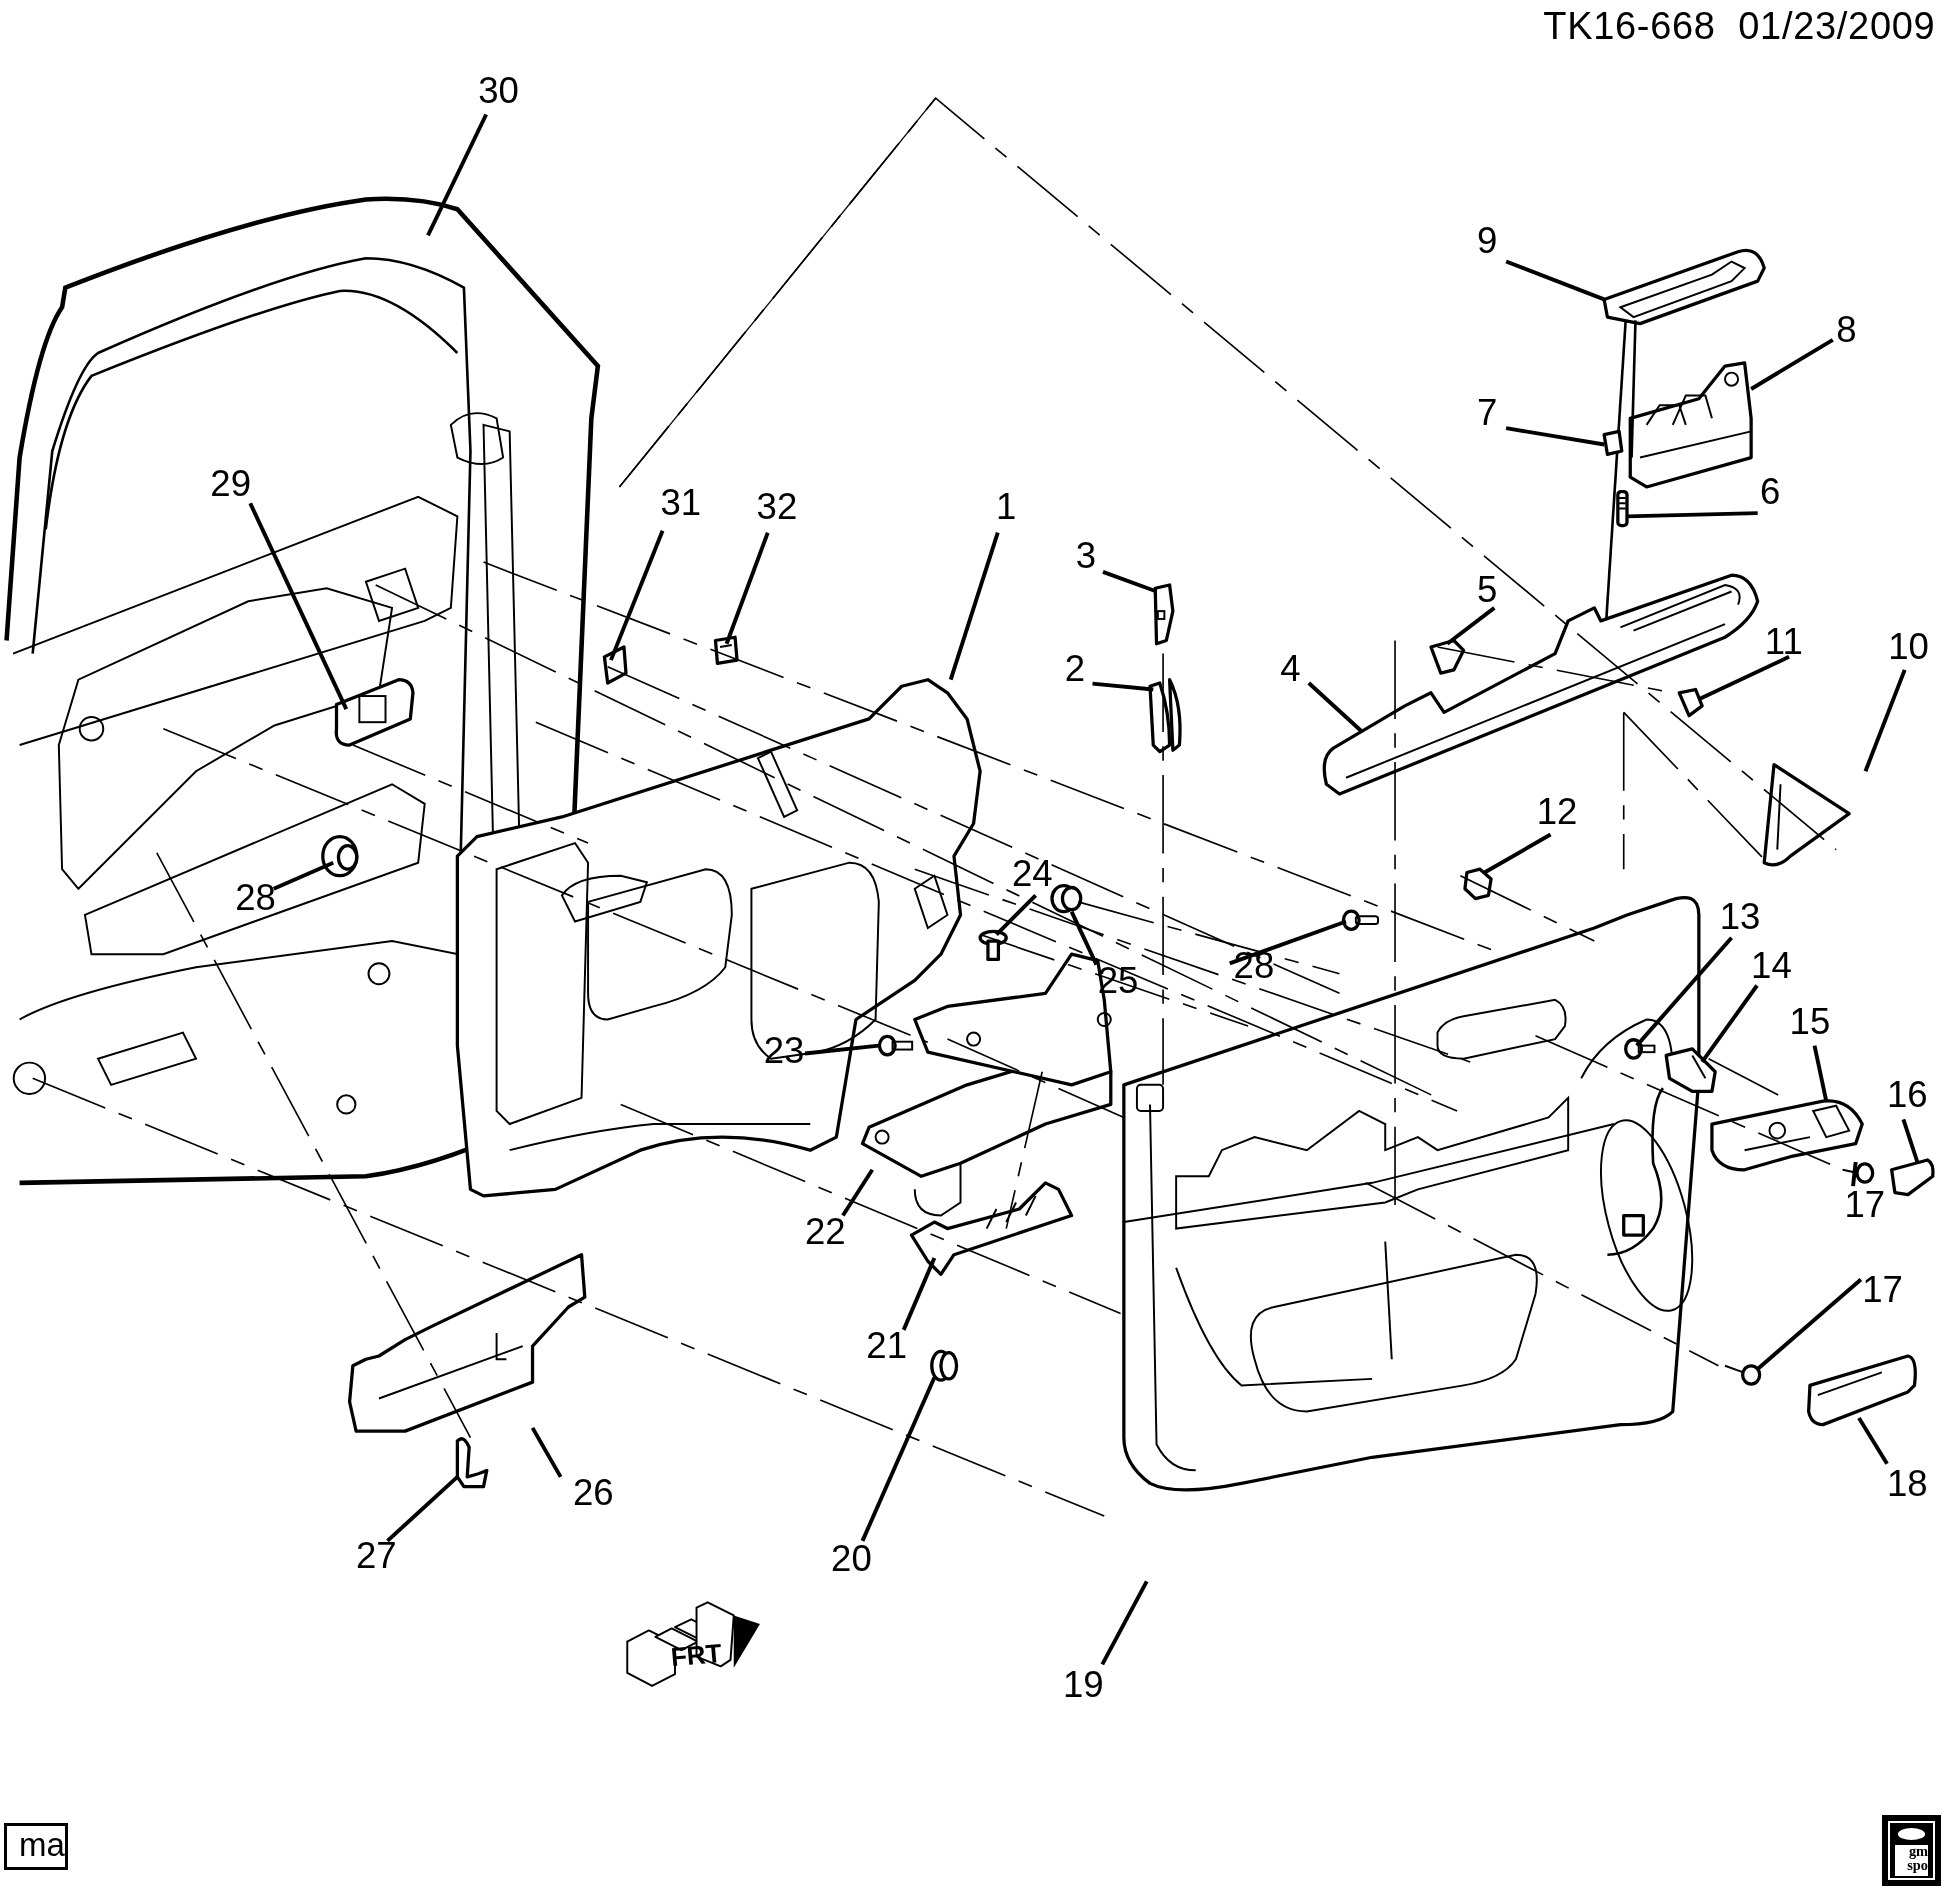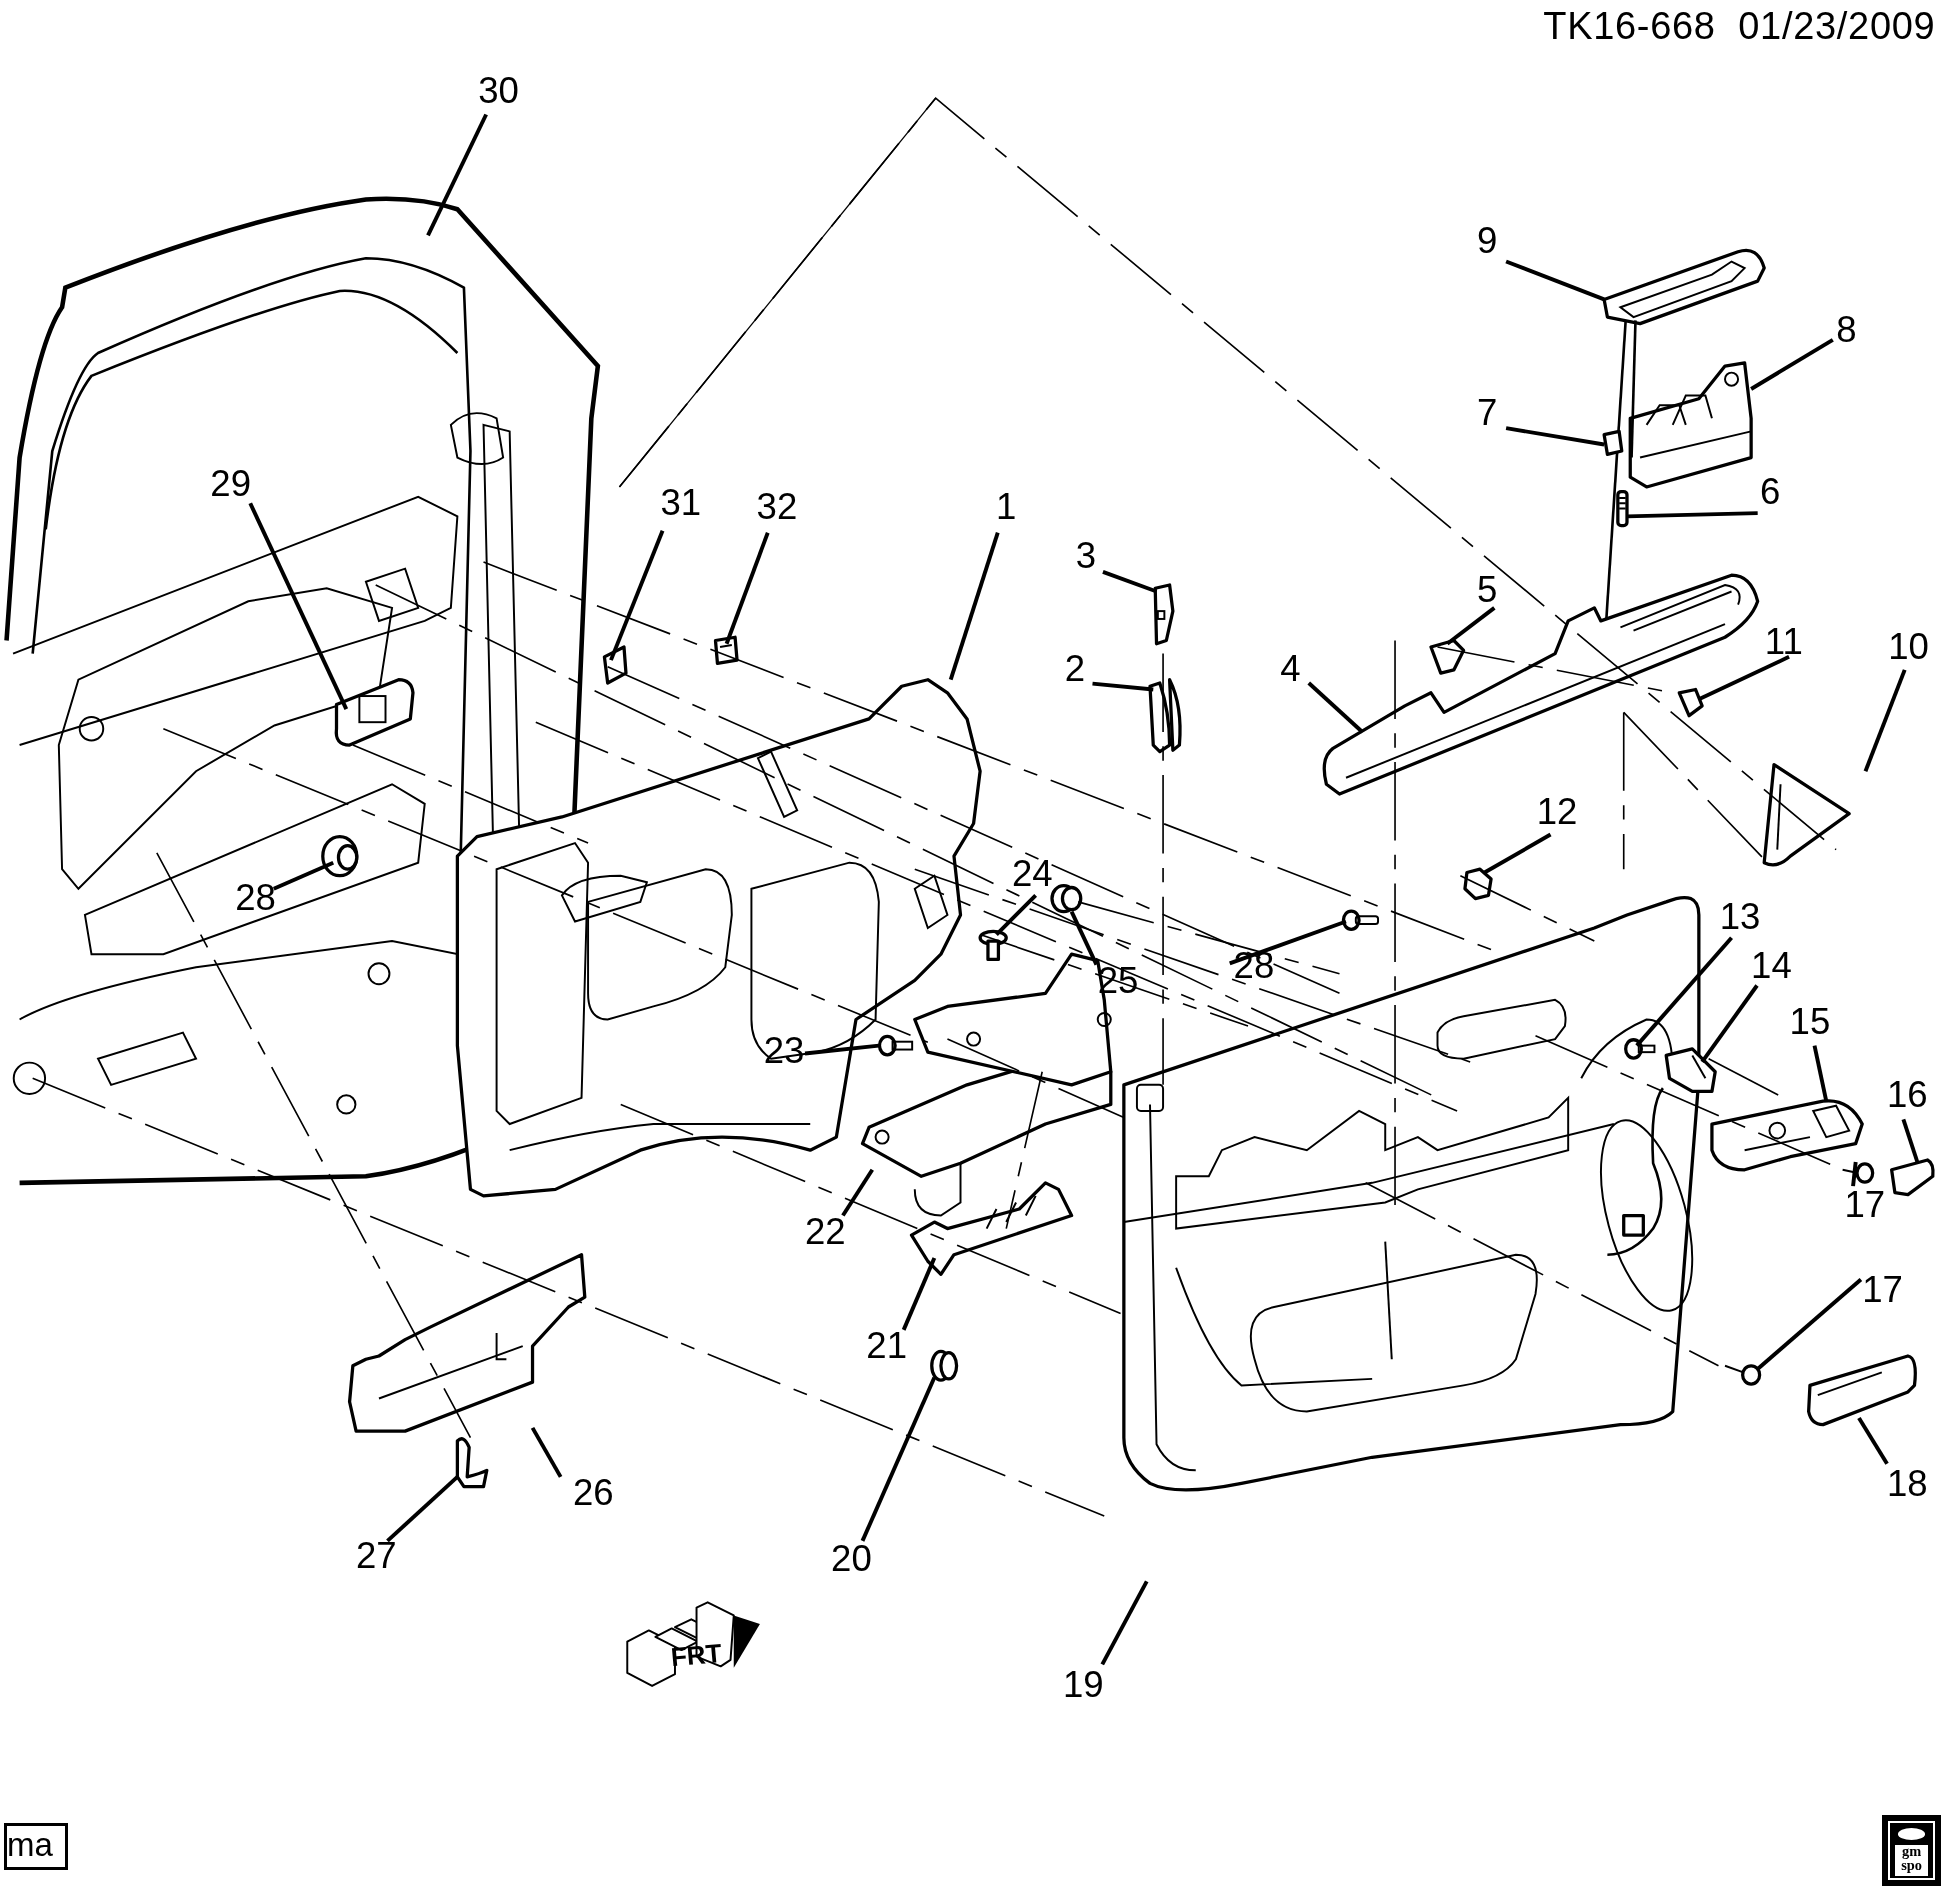--- a/index.html
+++ b/index.html
@@ -1,24 +1,24 @@
 <!DOCTYPE html>
 <html style="font-size:10.5px"><head>
 <meta charset="utf-8">
 <style>
   html, body { margin:0; padding:0; background:#ffffff; }
   body { width:1955px; height:1890px; position:relative; overflow:hidden; font-family:"Liberation Sans", sans-serif; color:#000; }
   #diagram { position:absolute; left:0; top:0; width:1955px; height:1890px; }
   .callout { font-family:"Liberation Sans", sans-serif; font-size:56px; fill:#000; text-anchor:middle; dominant-baseline:middle; }
   .doc-id { position:absolute; right:19.6px; top:5.2px; font-size:38px; letter-spacing:0.7px; white-space:pre; }
-  .ma-box { position:absolute; left:3.9px; top:1823px; width:58px; height:41px; border:3.3px solid #000; font-size:33px; line-height:38px; text-align:left; }
+  .ma-box { position:absolute; left:3.9px; top:1823px; width:58px; height:41px; border:3.3px solid #000; font-size:33px; line-height:38px; text-align:right; }
   .gm-badge { position:absolute; left:1882px; top:1815px; width:59px; height:71px; background:#000; }
   .gm-badge .inner { position:absolute; left:5.9px; top:5.9px; width:47px; height:59px; background:#000; border:2px solid #fff; box-sizing:border-box; }
   .gm-badge .oval { position:absolute; left:7.8px; top:5.2px; width:27.4px; height:11.8px; border-radius:50%; background:#fff; }
-  .gm-badge .txt { position:absolute; left:5.2px; top:22px; width:33px; height:31px; background:#fff; color:#000; font-family:"Liberation Serif", serif; font-weight:bold; font-size:14.4px; line-height:13.7px; text-align:center; }
+  .gm-badge .txt { position:absolute; left:5.2px; top:22px; width:33px; height:31px; background:#fff; color:#000; font-family:"Liberation Serif", serif; font-weight:bold; font-size:14.4px; line-height:13.7px; text-align:right; }
   .thin { stroke:#000; stroke-width:2; fill:none; }
   .mid { stroke:#000; stroke-width:4; fill:none; }
   .heavy { stroke:#000; stroke-width:7; fill:none; }
   .part { stroke:#000; stroke-width:5; fill:#fff; stroke-linejoin:round; }
   .partthin { stroke:#000; stroke-width:3; fill:none; }
   .leader { stroke:#000; stroke-width:6; fill:none; }
   .dash { stroke:#000; stroke-width:2.5; fill:none; stroke-dasharray:120 22 22 22; }
 </style>
 </head>
 <body>

